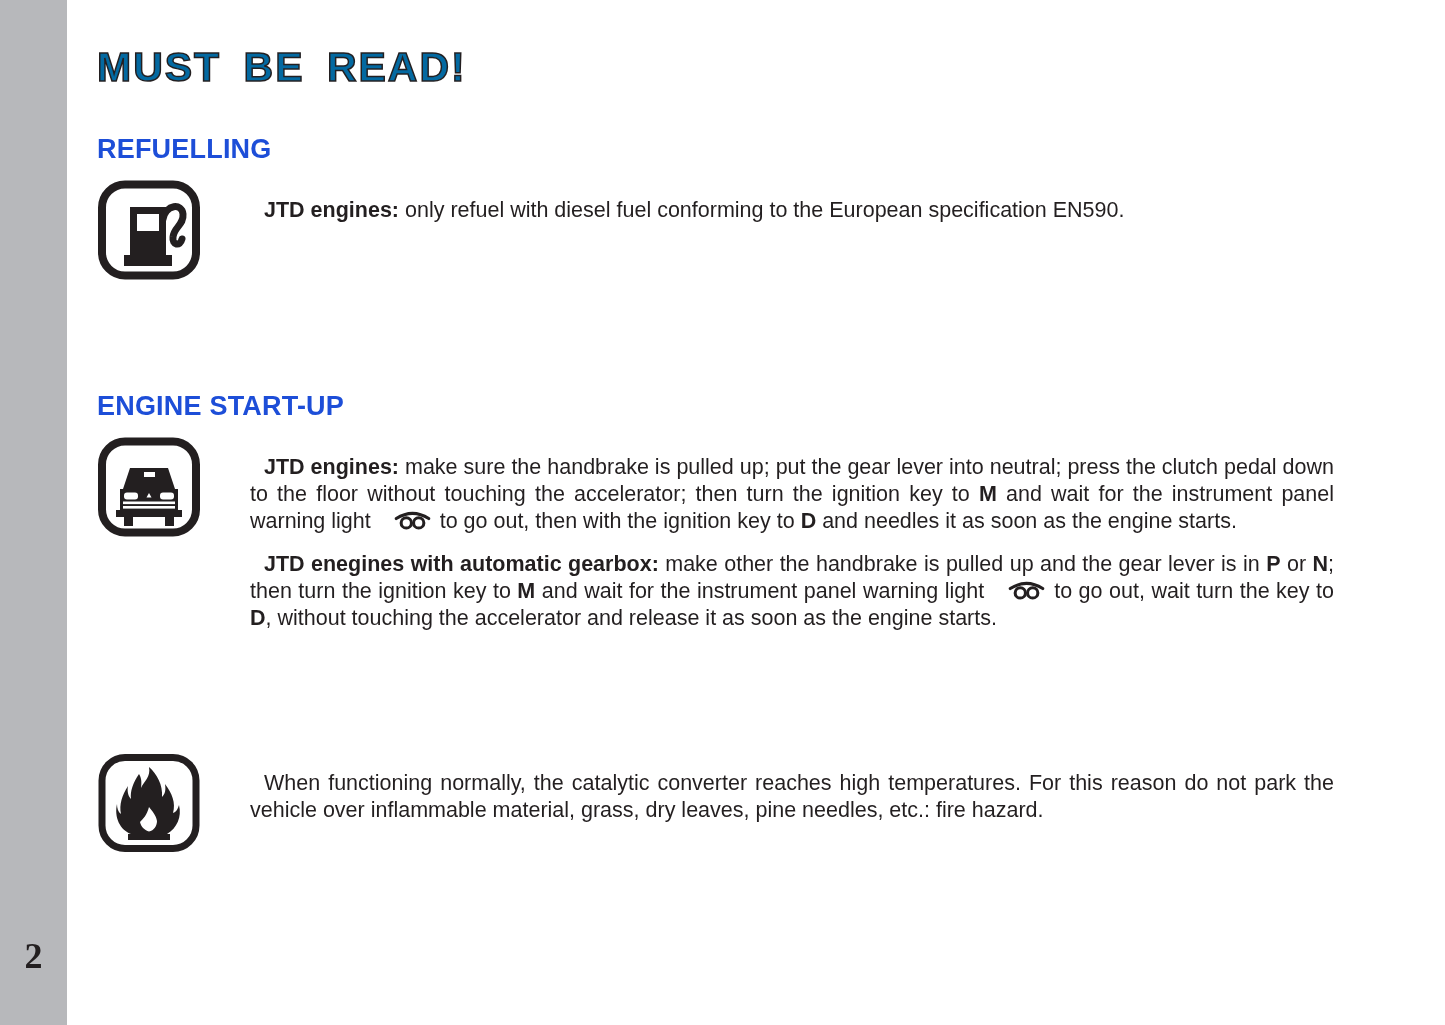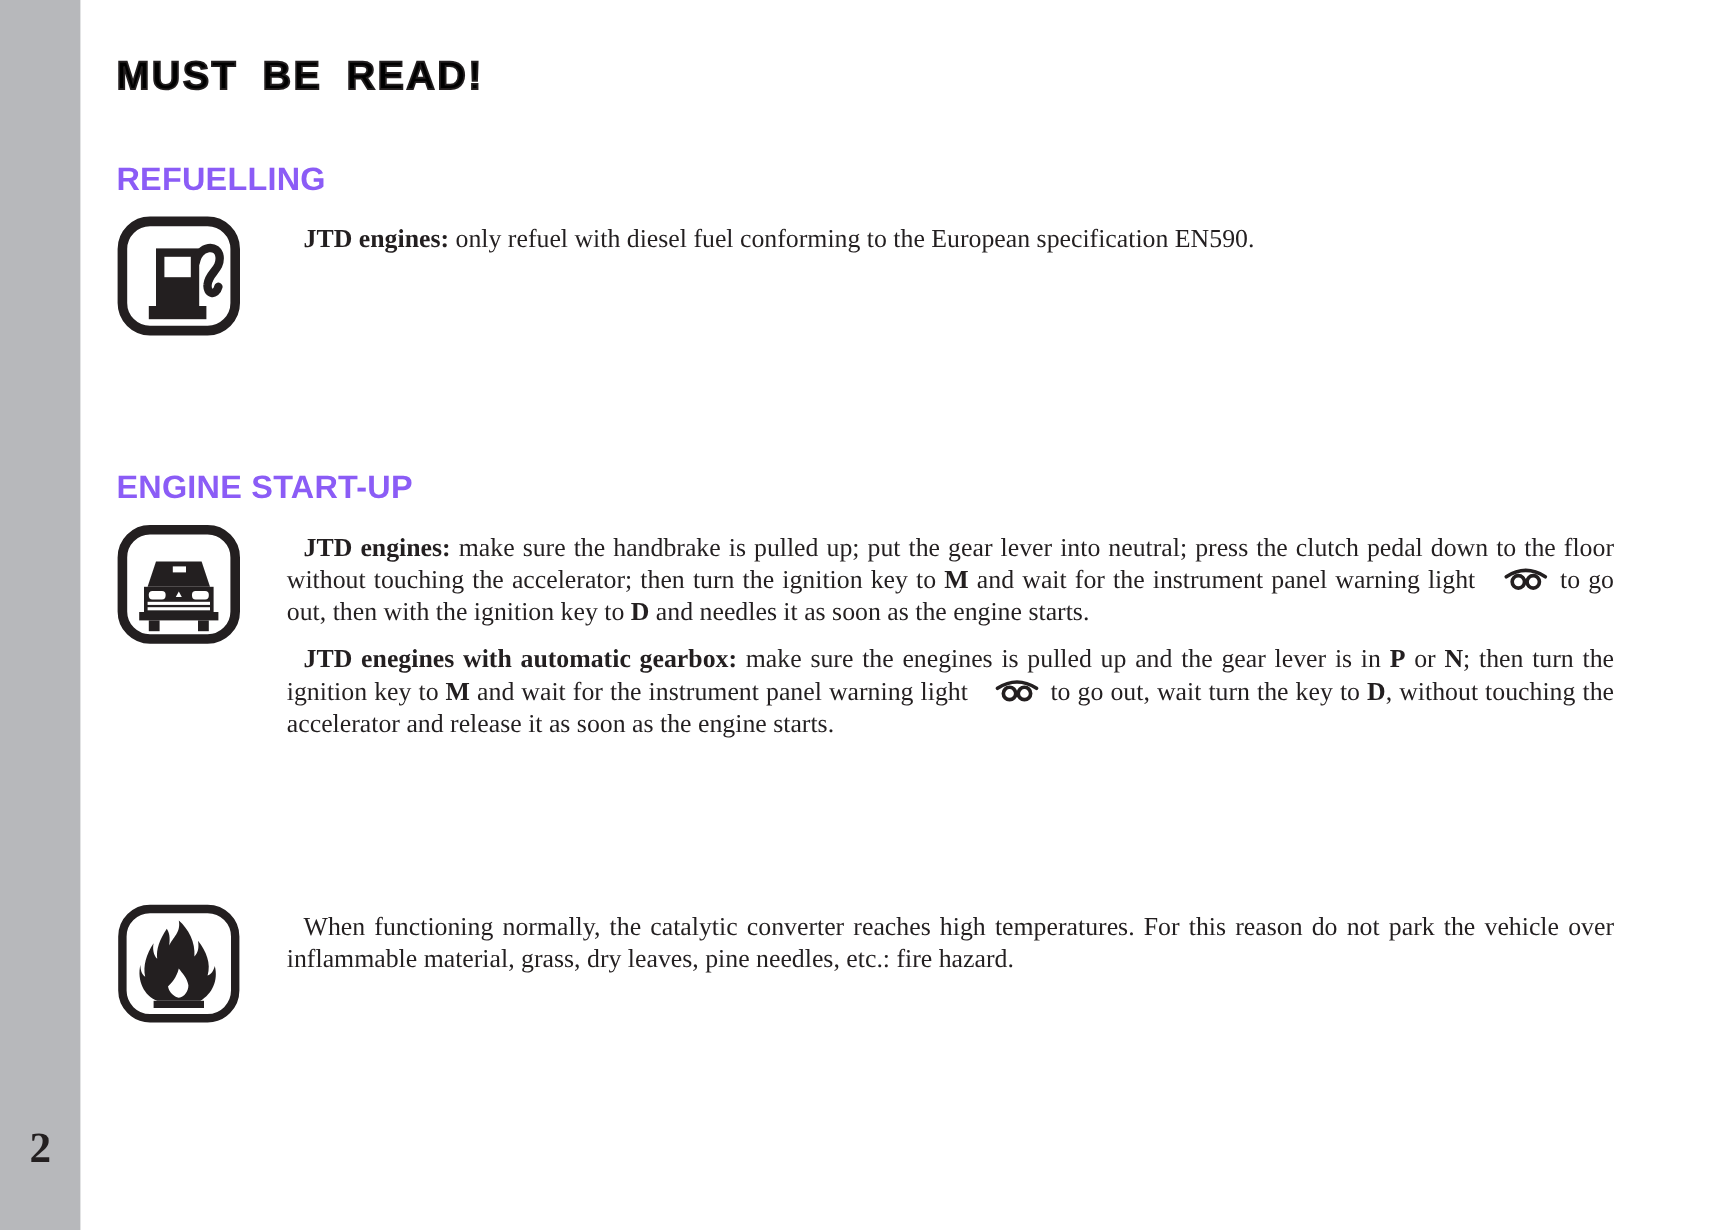--- a/index.html
+++ b/index.html
@@ -21,50 +21,50 @@
     position:absolute; left:0; bottom:48px;
     width:67px;
     text-align:center;
     font-family:"Liberation Serif", serif;
     font-weight:700;
     font-size:36px;
     color:#231f20;
   }
   .doc-title {
     position:absolute; left:97px; top:44px;
-    font-size:33px;
+    font-size:41px;
     font-weight:700;
     letter-spacing:2px;
     word-spacing:9px;
     -webkit-text-stroke:1.5px #231f20;
-    color:#000000;
+    color:#0369a1;
   }
   .section { position:absolute; left:97px; right:95px; }
   .section-refuelling { top:134px; }
   .section-engine     { top:391px; }
   .section-parking    { top:753px; }
   .section h2 {
     font-size:27px;
     font-weight:700;
     letter-spacing:0.2px;
     margin:0 0 15px 0;
-    color:#8b5cf6;
+    color:#1d4ed8;
   }
   .row { display:flex; align-items:flex-start; }
   .icon-box { flex:0 0 104px; width:104px; height:100px; margin-right:33px; }
   .icon-box svg { display:block; }
   .text-col {
     flex:1;
     font-size:21.5px;
     line-height:27px;
     text-align:justify;
     color:#231f20;
     padding-top:1px;
   }
-  .text-col p { margin:5px; text-indent:14px;font-family:Liberation Serif, serif; }
+  .text-col p { margin:16px; text-indent:14px; }
   .text-col p + p { margin-top:12px; }
   .text-col b { font-weight:700; }
   .glow {
     display:inline-block;
     vertical-align:-3px;
     margin:0 3px;
     line-height:0;
   }
 </style>
 </head>
@@ -115,21 +115,21 @@
         </svg>
       </div>
       <div class="text-col">
           <p><b>JTD engines:</b><span> make sure the handbrake is pulled up; put the gear lever into neutral; press the clutch pedal down to the floor without touching the accelerator; then turn the ignition key to </span><b>M</b><span> and wait for the instrument panel warning light </span>
   <span class="glow"><svg width="37" height="21" viewBox="0 0 38 22" aria-hidden="true">
     <path d="M2,9 Q19,-2 36,9" fill="none" stroke="#231f20" stroke-width="3.2" stroke-linecap="round"></path>
     <circle cx="12.5" cy="13.5" r="5.4" fill="none" stroke="#231f20" stroke-width="3.2"></circle>
     <circle cx="25.5" cy="13.5" r="5.4" fill="none" stroke="#231f20" stroke-width="3.2"></circle>
   </svg></span>
 <span> to go out, then with the ignition key to </span><b>D</b><span> and needles it as soon as the engine starts.</span></p>
-          <p><b>JTD enegines with automatic gearbox:</b><span> make sure the enegines is pulled up and the gear lever is in </span><b>P</b><span> or </span><b>N</b><span>; then turn the ignition key to </span><b>M</b><span> and wait for the instrument panel warning light </span>
+          <p><b>JTD enegines with automatic gearbox:</b><span> make other the handbrake is pulled up and the gear lever is in </span><b>P</b><span> or </span><b>N</b><span>; then turn the ignition key to </span><b>M</b><span> and wait for the instrument panel warning light </span>
   <span class="glow"><svg width="37" height="21" viewBox="0 0 38 22" aria-hidden="true">
     <path d="M2,9 Q19,-2 36,9" fill="none" stroke="#231f20" stroke-width="3.2" stroke-linecap="round"></path>
     <circle cx="12.5" cy="13.5" r="5.4" fill="none" stroke="#231f20" stroke-width="3.2"></circle>
     <circle cx="25.5" cy="13.5" r="5.4" fill="none" stroke="#231f20" stroke-width="3.2"></circle>
   </svg></span>
 <span> to go out, wait turn the key to </span><b>D</b><span>, without touching the accelerator and release it as soon as the engine starts.</span></p>
         </div>
     </div>
   </div>
 

